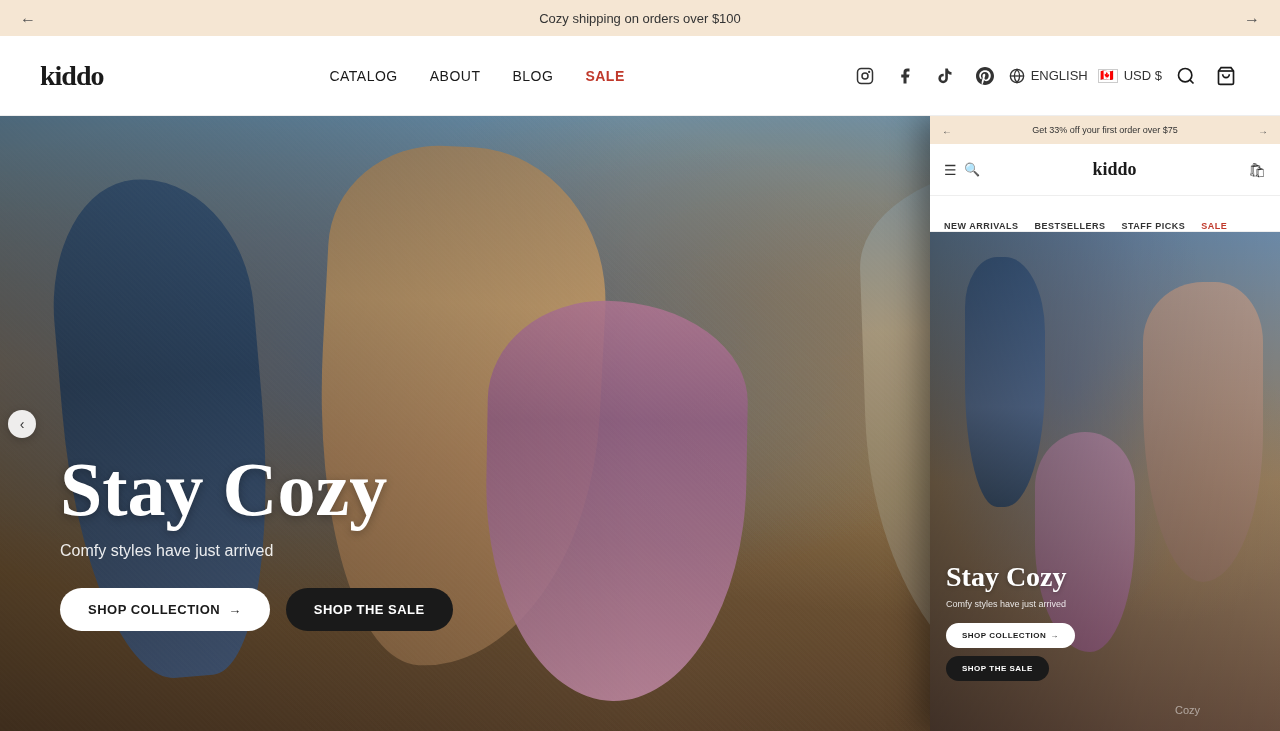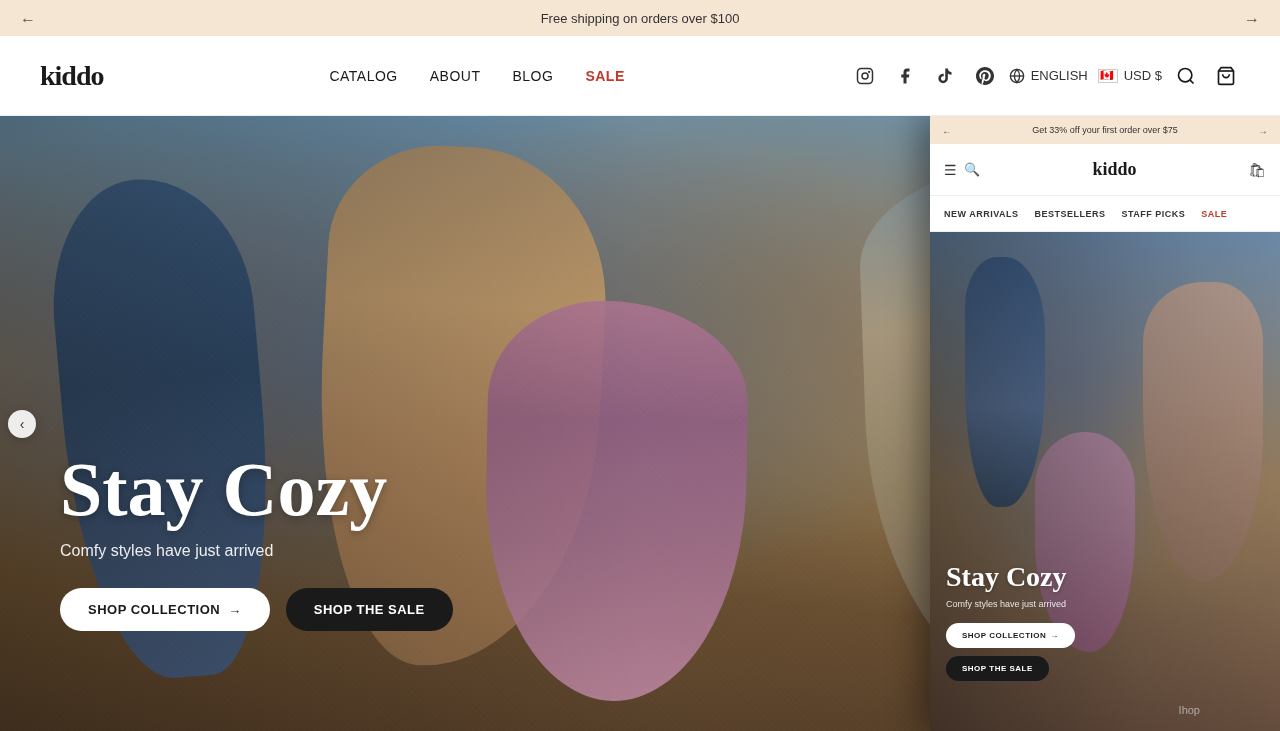--- a/index.html
+++ b/index.html
@@ -320,21 +320,21 @@
     .mobile-header-icons {
       display: flex;
       gap: 8px;
       align-items: center;
       font-size: 14px;
       color: #333;
     }
     .mobile-nav {
       height: 36px;
       display: flex;
-      align-items: center;
+      align-items: flex-end;
       padding: 0 14px;
       gap: 16px;
       border-bottom: 1px solid #eee;
       overflow: hidden;
     }
     .mobile-nav-item {
       font-size: 9px;
       font-weight: 600;
       letter-spacing: 0.5px;
       text-transform: uppercase;
@@ -476,21 +476,21 @@
       color: rgba(255,255,255,0.5);
       font-size: 11px;
       z-index: 25;
     }
   </style>
 </head>
 <body>
 
 <div class="announcement-bar">
   <button class="nav-arrow">←</button>
-  <span>Free shipping on orders over $100</span>
+  <span>Cozy shipping on orders over $100</span>
   <button class="nav-arrow">→</button>
 </div>
 
 <header class="header">
   <div class="logo">kiddo</div>
 
   <nav>
     <ul class="nav-links">
       <li>
         <a href="#">CATALOG</a>
@@ -639,14 +639,14 @@
             <span>→</span>
           </button>
           <button class="mobile-btn-sale">SHOP THE SALE</button>
         </div>
       </div>
     </div>
   </div>
 
   <div class="left-scroll-arrow">‹</div>
 
-  <div class="ihop-label">Ihop</div>
+  <div class="ihop-label">Cozy</div>
 </section>
 
 </body></html>

